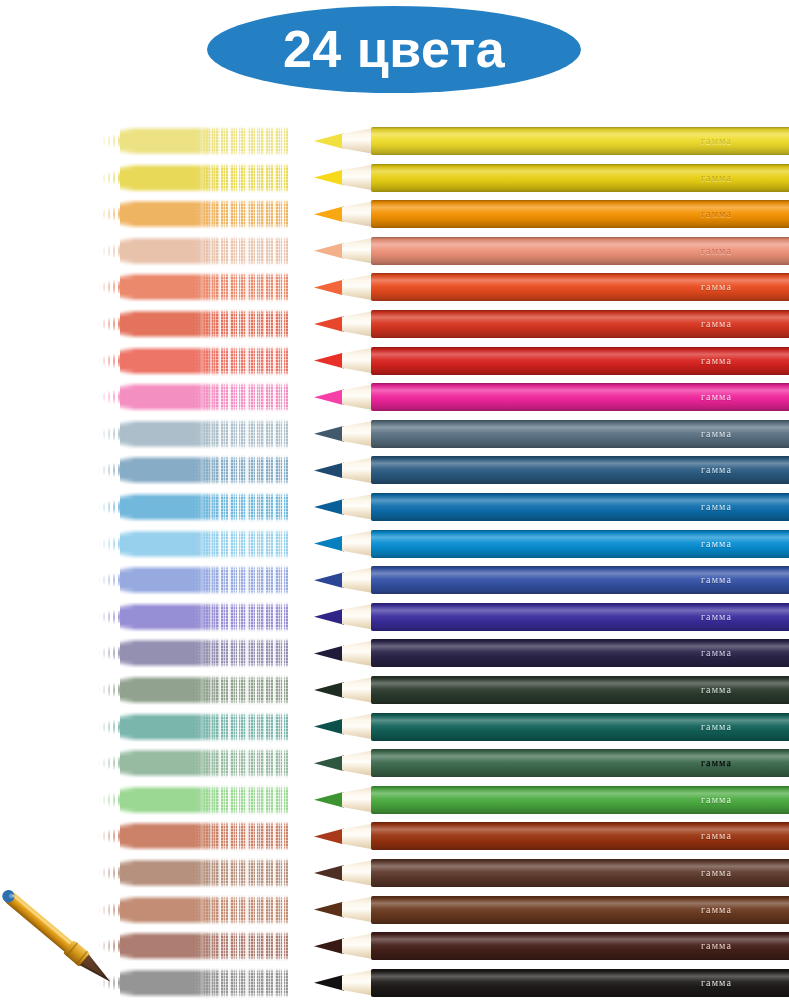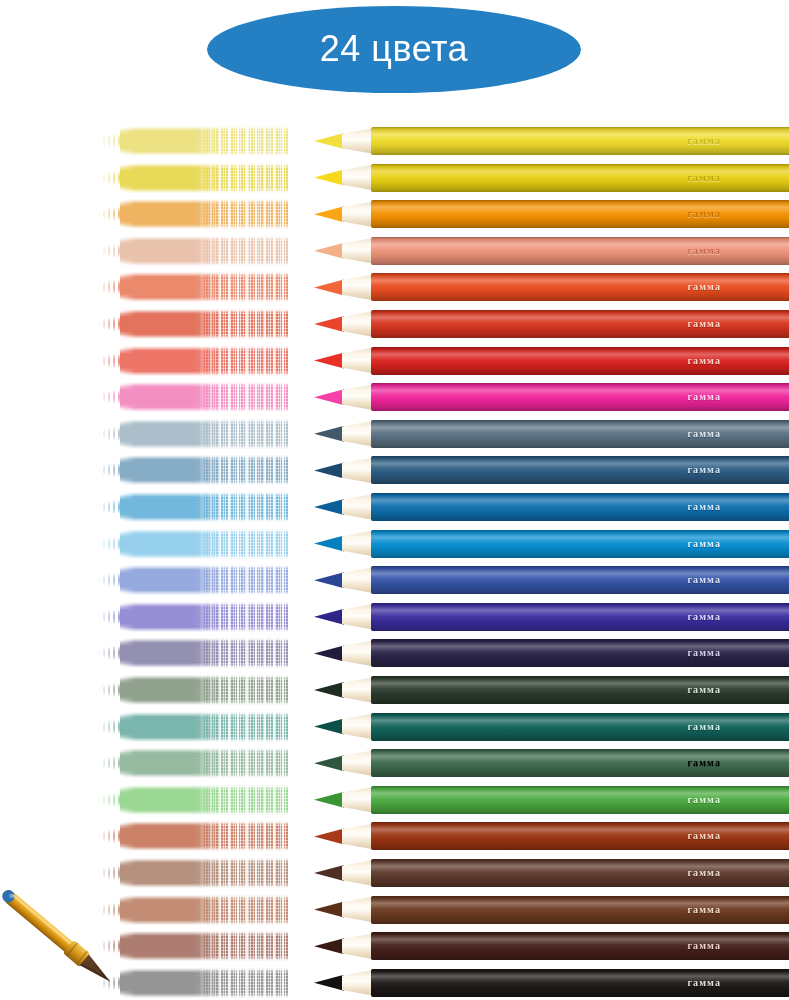--- a/index.html
+++ b/index.html
@@ -11,21 +11,21 @@
   }
 
   
   #badge{
     position:absolute;left:207px;top:6px;width:374px;height:87px;
     border-radius:50%/50%;
     display:flex;align-items:center;justify-content:center;
     z-index:40;
   }
   #badge-label{
-    color:#ffffff;font-size:36px;font-weight:400;letter-spacing:.5px;
+    color:#ffffff;font-size:52px;font-weight:700;letter-spacing:.5px;
     line-height:1;white-space:nowrap;
     transform:translateY(-1px);
   }
 
   
   #rows{position:absolute;left:0;top:0;width:789px;height:1000px;}
   .row{position:absolute;left:0;width:789px;height:36px;}
 
   
   .swatch{
@@ -107,22 +107,22 @@
     background:linear-gradient(to bottom,
       rgba(0,0,0,.34) 0%,
       rgba(0,0,0,.10) 8%,
       rgba(255,255,255,.30) 26%,
       rgba(255,255,255,.06) 46%,
       rgba(0,0,0,.06) 66%,
       rgba(0,0,0,.22) 90%,
       rgba(0,0,0,.34) 100%);
   }
   .p-logo{
-    position:absolute;right:68px;top:50%;transform:translateY(-50%);
-    font-size:10px;font-weight:700;letter-spacing:1.1px;
+    position:absolute;right:57px;top:50%;transform:translateY(-50%);
+    font-size:10px;font-weight:400;letter-spacing:1.1px;
     line-height:1;white-space:nowrap;z-index:3;
     font-family:"Liberation Serif","DejaVu Serif",serif;
     text-align:center;
   }
 
   
   #brush{position:absolute;left:-4px;top:888px;width:130px;height:106px;z-index:30;}
 </style>
 </head>
 <body>

